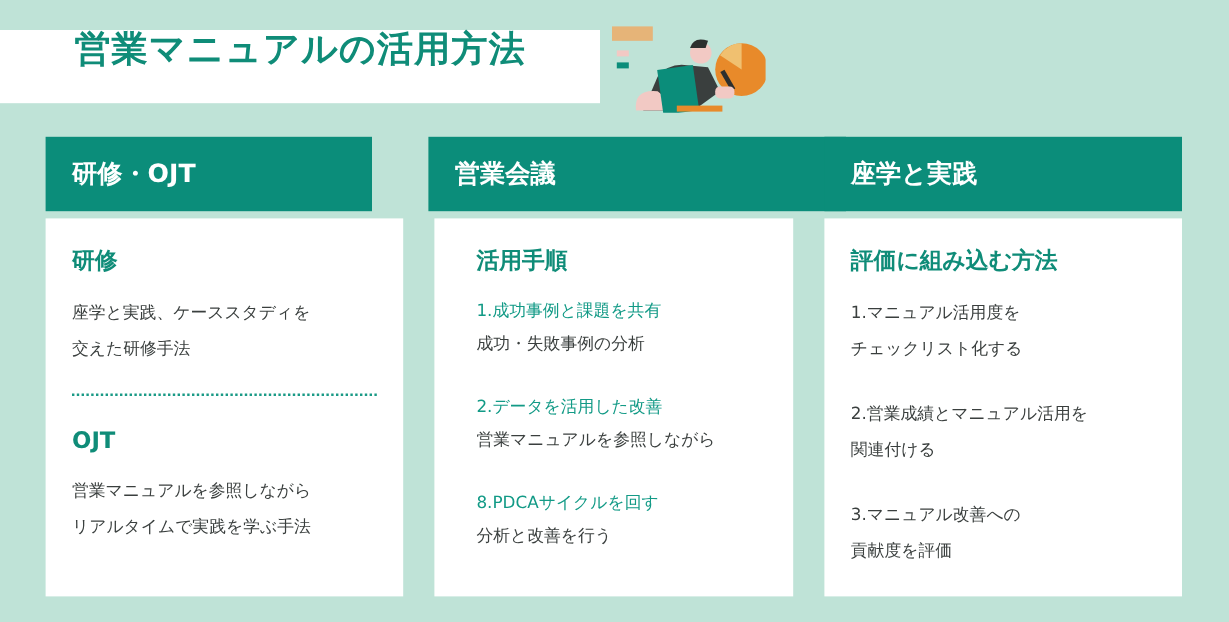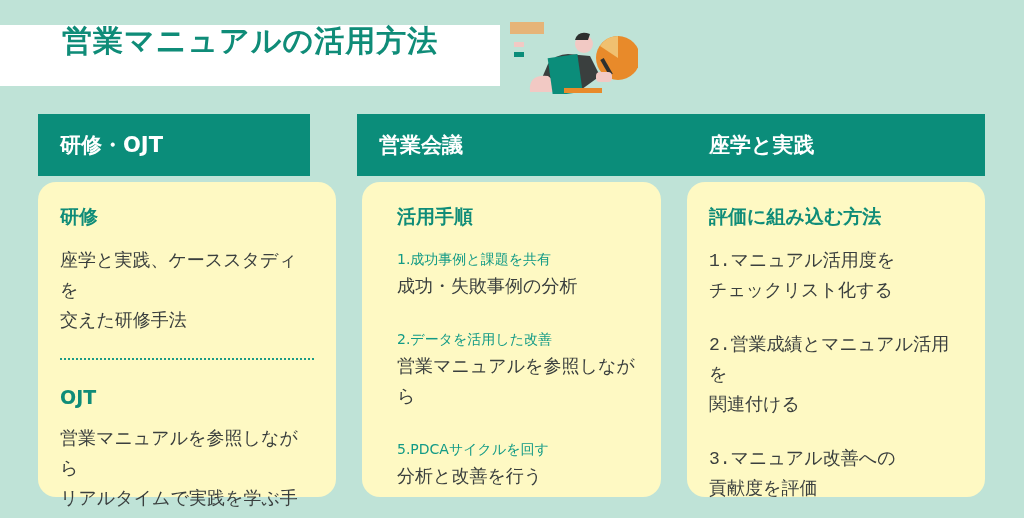--- a/index.html
+++ b/index.html
@@ -1,23 +1,23 @@
 <!DOCTYPE html>
 <html><head>
 <meta charset="utf-8">
 <style>
   html,body{margin:0;padding:0;}
   body{width:1024px;height:518px;background:#bfe3d7;position:relative;overflow:hidden;font-family:"DejaVu Sans","Liberation Sans",sans-serif;}
   .title-band{position:absolute;left:0;top:25px;width:500px;height:61px;background:#ffffff;}
   .title{position:absolute;left:62px;top:21px;font-size:30px;font-weight:bold;color:#0f8c78;letter-spacing:1px;}
   .illus{position:absolute;left:508px;top:14px;width:130px;height:80px;}
   .card-h{position:absolute;top:114px;height:62px;background:#0b8d7a;color:#fff;font-size:21px;font-weight:bold;display:flex;align-items:center;box-sizing:border-box;padding-left:22px;}
-  .card-b{position:absolute;top:182px;height:315px;background:#fef9c3;box-sizing:border-box;padding:22px 22px;border-radius:18px;}
+  .card-b{position:absolute;top:182px;height:315px;background:#ffffff;box-sizing:border-box;padding:22px 22px;}
   .sub{color:#0f8c78;font-size:19px;font-weight:bold;margin:0 0 16px 0;}
-  .txt{color:#3a3f3e;font-size:18px;line-height:30px;margin:0;font-family:Liberation Mono, monospace;}
+  .txt{color:#3a3f3e;font-size:14px;line-height:30px;margin:0;}
   .step{color:#129a86;font-size:14px;font-weight:normal;line-height:26px;margin:0;}
   .dots{border-top:2px dotted #1a9a86;margin:22px 0 26px 0;}
   .gap{height:24px;}
 </style>
 </head>
 <body>
 
 <div class="title-band"></div>
 <div class="title">営業マニュアルの活用方法</div>
 
@@ -50,21 +50,21 @@
 
 <div class="card-h" style="left:357px;width:348px;">営業会議</div>
 <div class="card-b" style="left:362px;width:299px;padding-left:35px;">
   <p class="sub">活用手順</p>
   <p class="step">1.成功事例と課題を共有</p>
   <p class="txt">成功・失敗事例の分析</p>
   <div class="gap"></div>
   <p class="step">2.データを活用した改善</p>
   <p class="txt">営業マニュアルを参照しながら</p>
   <div class="gap"></div>
-  <p class="step">5.PDCAサイクルを回す</p>
+  <p class="step">8.PDCAサイクルを回す</p>
   <p class="txt">分析と改善を行う</p>
 </div>
 
 <div class="card-h" style="left:687px;width:298px;">座学と実践</div>
 <div class="card-b" style="left:687px;width:298px;">
   <p class="sub">評価に組み込む方法</p>
   <p class="txt">1.マニュアル活用度を</p>
   <p class="txt">チェックリスト化する</p>
   <div class="gap"></div>
   <p class="txt">2.営業成績とマニュアル活用を</p>

